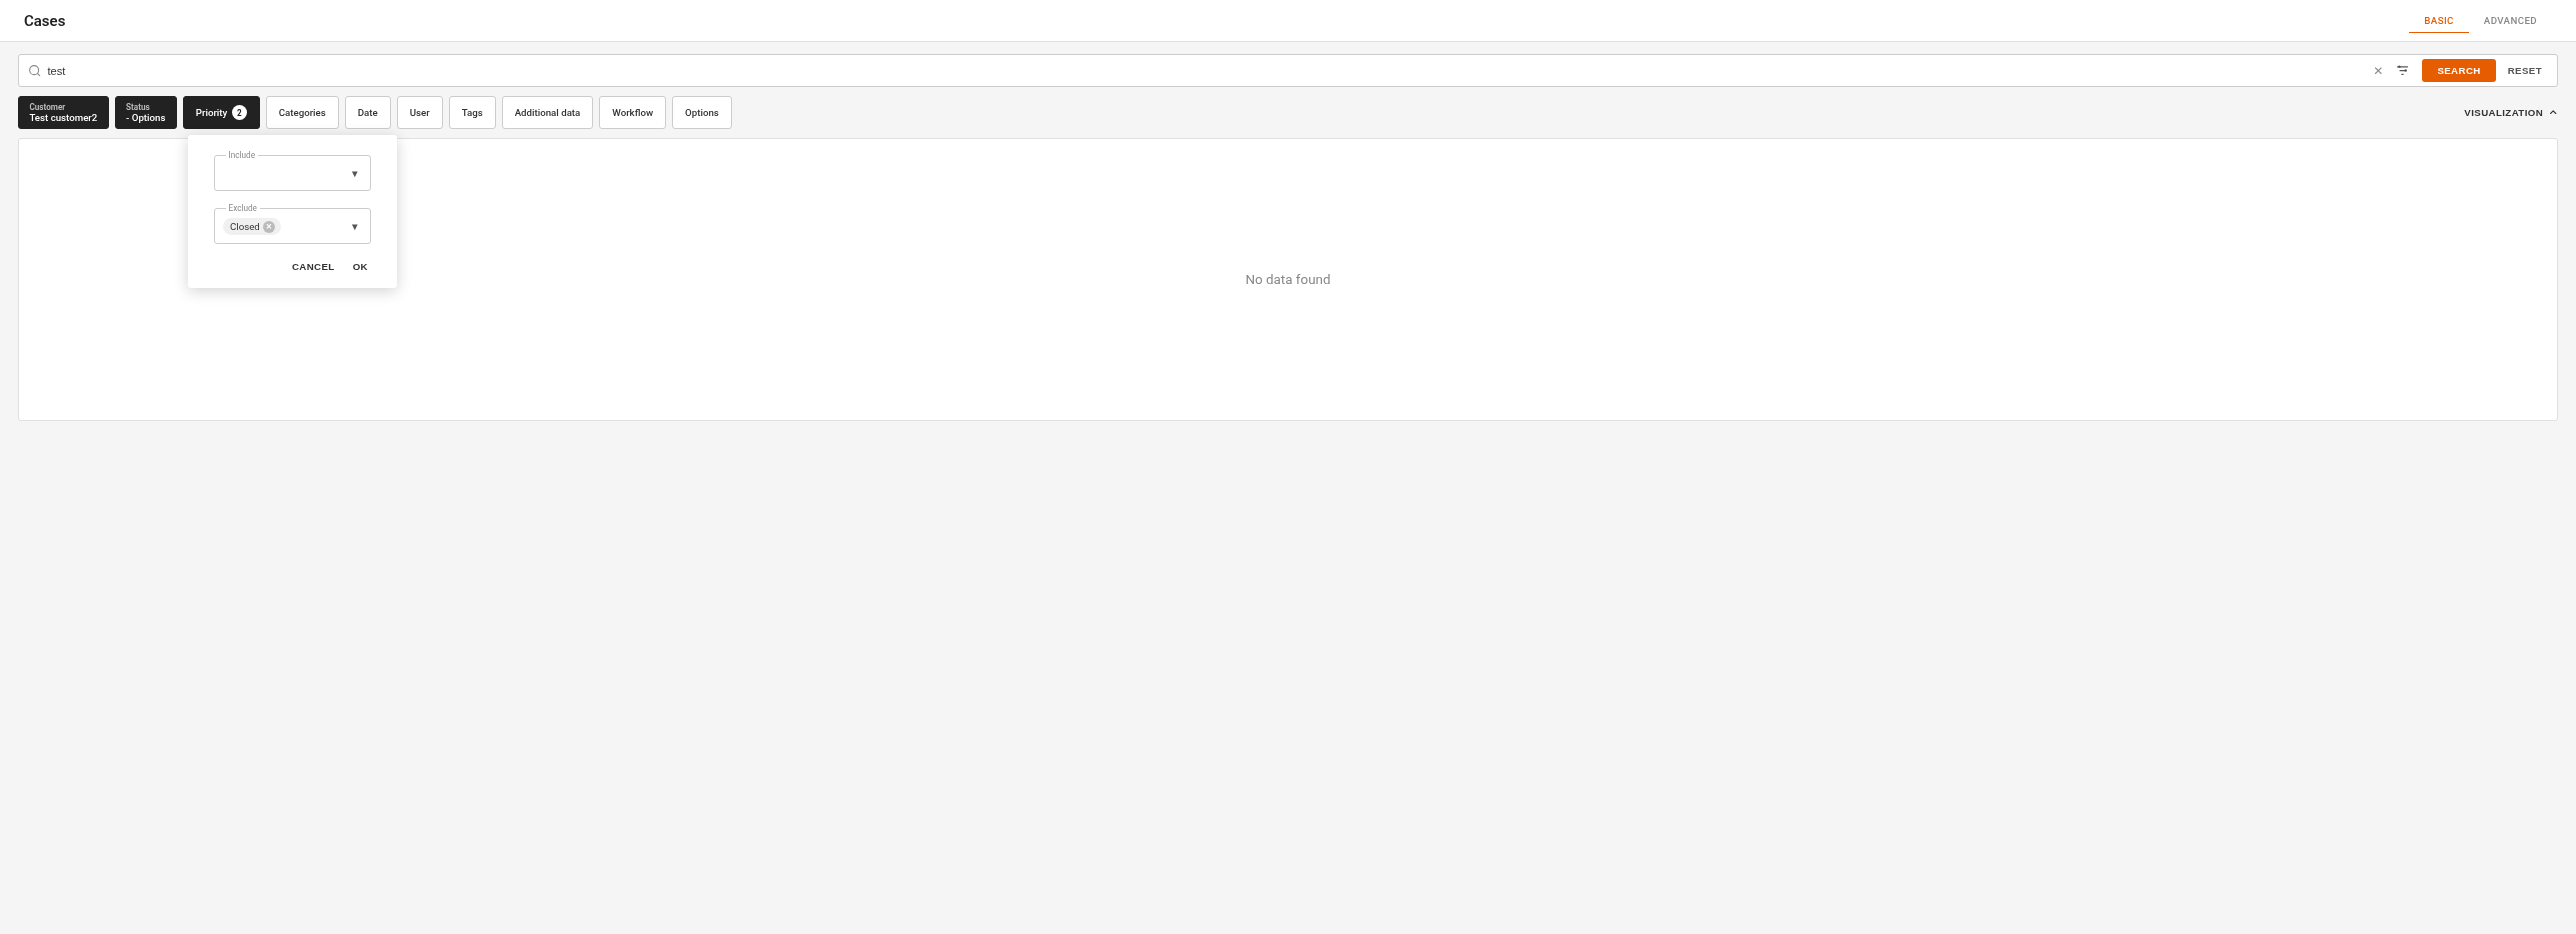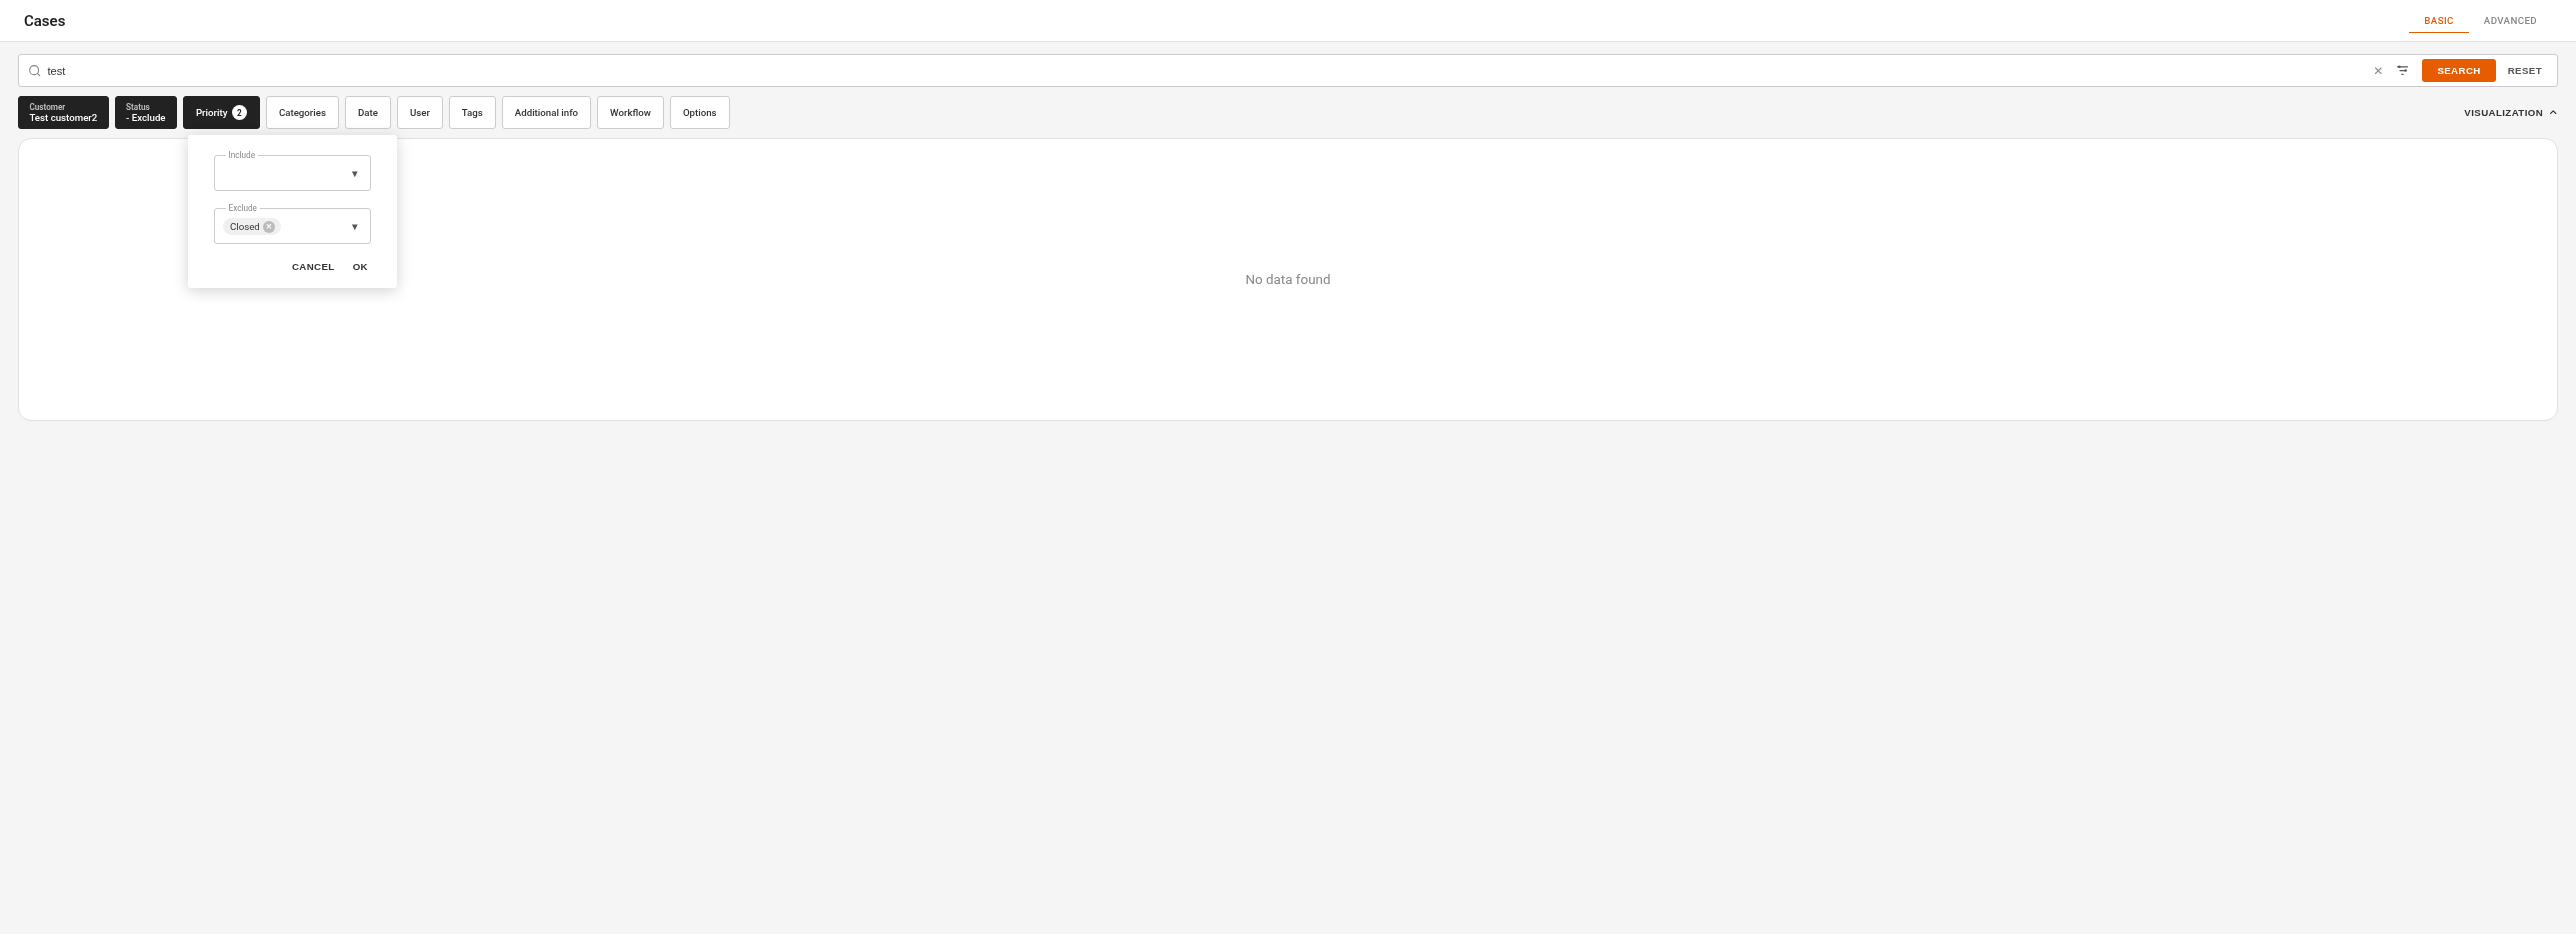--- a/index.html
+++ b/index.html
@@ -268,21 +268,21 @@
       cursor: pointer;
       text-transform: uppercase;
       letter-spacing: 0.4px;
       padding: 4.5px 3px;
     }
 
     
     .content-area {
       background: #fff;
       border: 0.7px solid #e0e0e0;
-      border-radius: 13px;
+      border-radius: 3px;
       min-height: 283px;
       display: flex;
       align-items: center;
       justify-content: center;
     }
     .no-data-text {
       font-size: 13.4px;
       color: #888;
       font-weight: 400;
     }
@@ -338,21 +338,21 @@
 
   <div class="filter-chips-row">
 
     <div class="chip active-dark">
       <span class="chip-label">Customer</span>
       <span class="chip-value">Test customer2</span>
     </div>
 
     <div class="chip active-dark">
       <span class="chip-label">Status</span>
-      <span class="chip-value">- Exclude</span>
+      <span class="chip-value">- Options</span>
     </div>
 
     <div class="chip-plain active-dark">
       <span>Priority</span>
       <span class="chip-badge">2</span>
     </div>
 
     <div class="chip-plain">
       <span>Categories</span>
     </div>
@@ -363,21 +363,21 @@
 
     <div class="chip-plain">
       <span>User</span>
     </div>
 
     <div class="chip-plain">
       <span>Tags</span>
     </div>
 
     <div class="chip-plain">
-      <span>Additional info</span>
+      <span>Additional data</span>
     </div>
 
     <div class="chip-plain">
       <span>Workflow</span>
     </div>
 
     <div class="chip-plain">
       <span>Options</span>
     </div>
 

